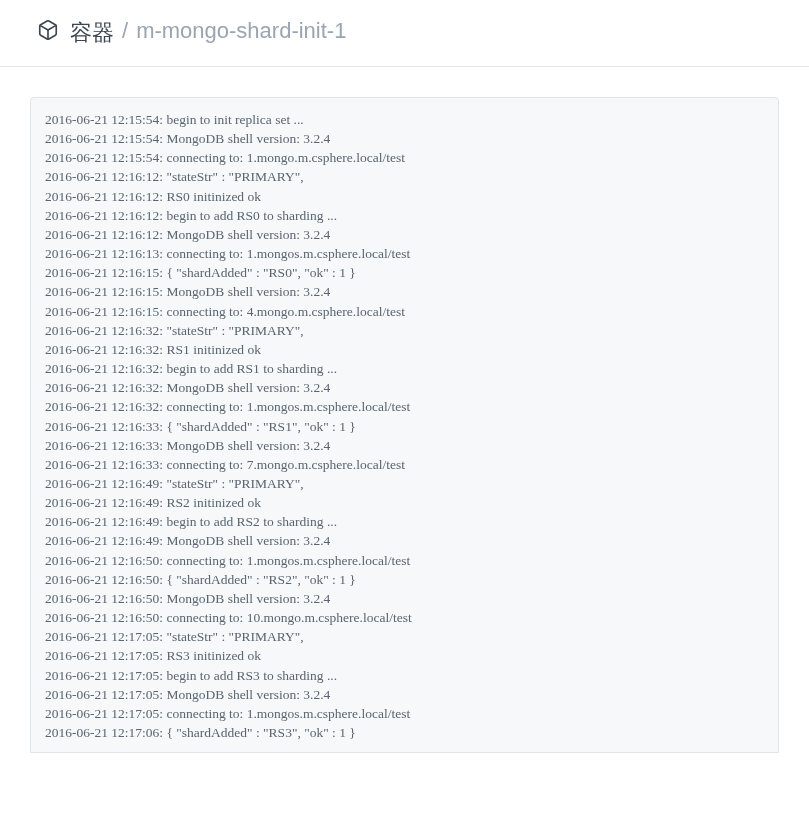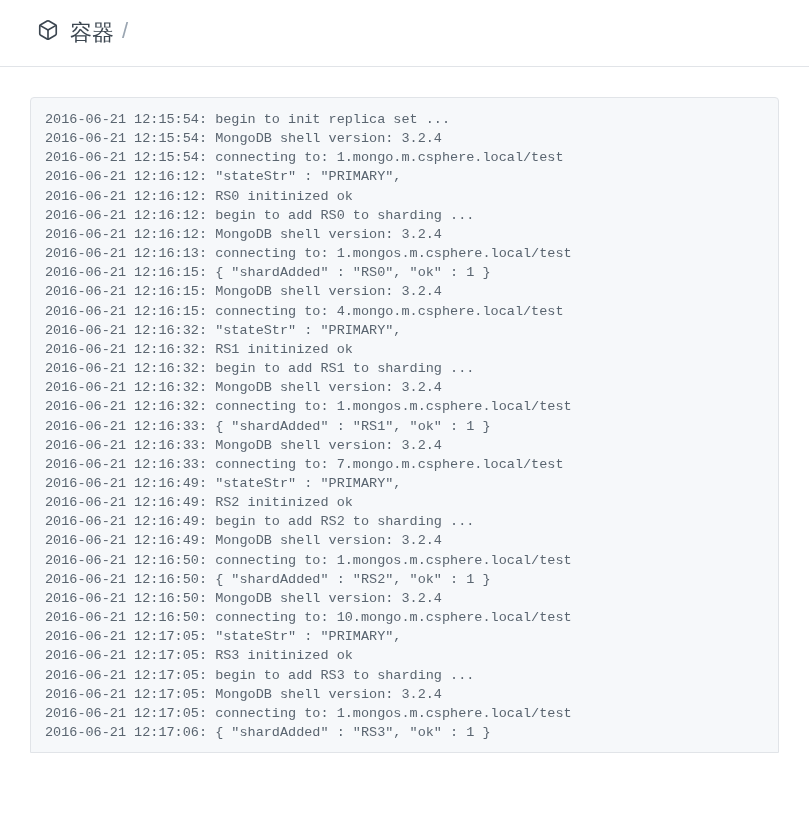--- a/index.html
+++ b/index.html
@@ -44,41 +44,42 @@
       font-weight: 400;
     }
     .content {
       padding: 30px 30px 18px 30px;
     }
     .log-panel {
       background: #f6f8fa;
       border: 1px solid #e1e4e8;
       border-radius: 4px 4px 0 0;
       padding: 12px 14px 10px 14px;
-      font-family: Liberation Mono, monospace;
+      font-family: Liberation Serif, serif;
       font-size: 13.5px;
       line-height: 1.42;
       color: #5a6570;
       white-space: pre;
       overflow: hidden;
     }
   </style>
 </head>
 <body>
 
 <div class="header">
   <span class="cube-icon">
     <svg width="22" height="22" viewBox="0 0 24 24" fill="none" stroke="currentColor" stroke-width="1.8" stroke-linejoin="round" stroke-linecap="round">
       <path d="M21 16V8a2 2 0 0 0-1-1.73l-7-4a2 2 0 0 0-2 0l-7 4A2 2 0 0 0 3 8v8a2 2 0 0 0 1 1.73l7 4a2 2 0 0 0 2 0l7-4A2 2 0 0 0 21 16z"></path>
       <polyline points="3.27 6.96 12 12.01 20.73 6.96"></polyline>
       <line x1="12" y1="22.08" x2="12" y2="12"></line>
     </svg>
   </span>
   <span class="title-main">容器</span>
   <span class="separator">/</span>
+  <span class="title-sub">m-mongo-shard-init-1</span>
 </div>
 
 <div class="content">
   <div class="log-panel" id="log-output">2016-06-21 12:15:54: begin to init replica set ...
 2016-06-21 12:15:54: MongoDB shell version: 3.2.4
 2016-06-21 12:15:54: connecting to: 1.mongo.m.csphere.local/test
 2016-06-21 12:16:12: "stateStr" : "PRIMARY",
 2016-06-21 12:16:12: RS0 initinized ok
 2016-06-21 12:16:12: begin to add RS0 to sharding ...
 2016-06-21 12:16:12: MongoDB shell version: 3.2.4

